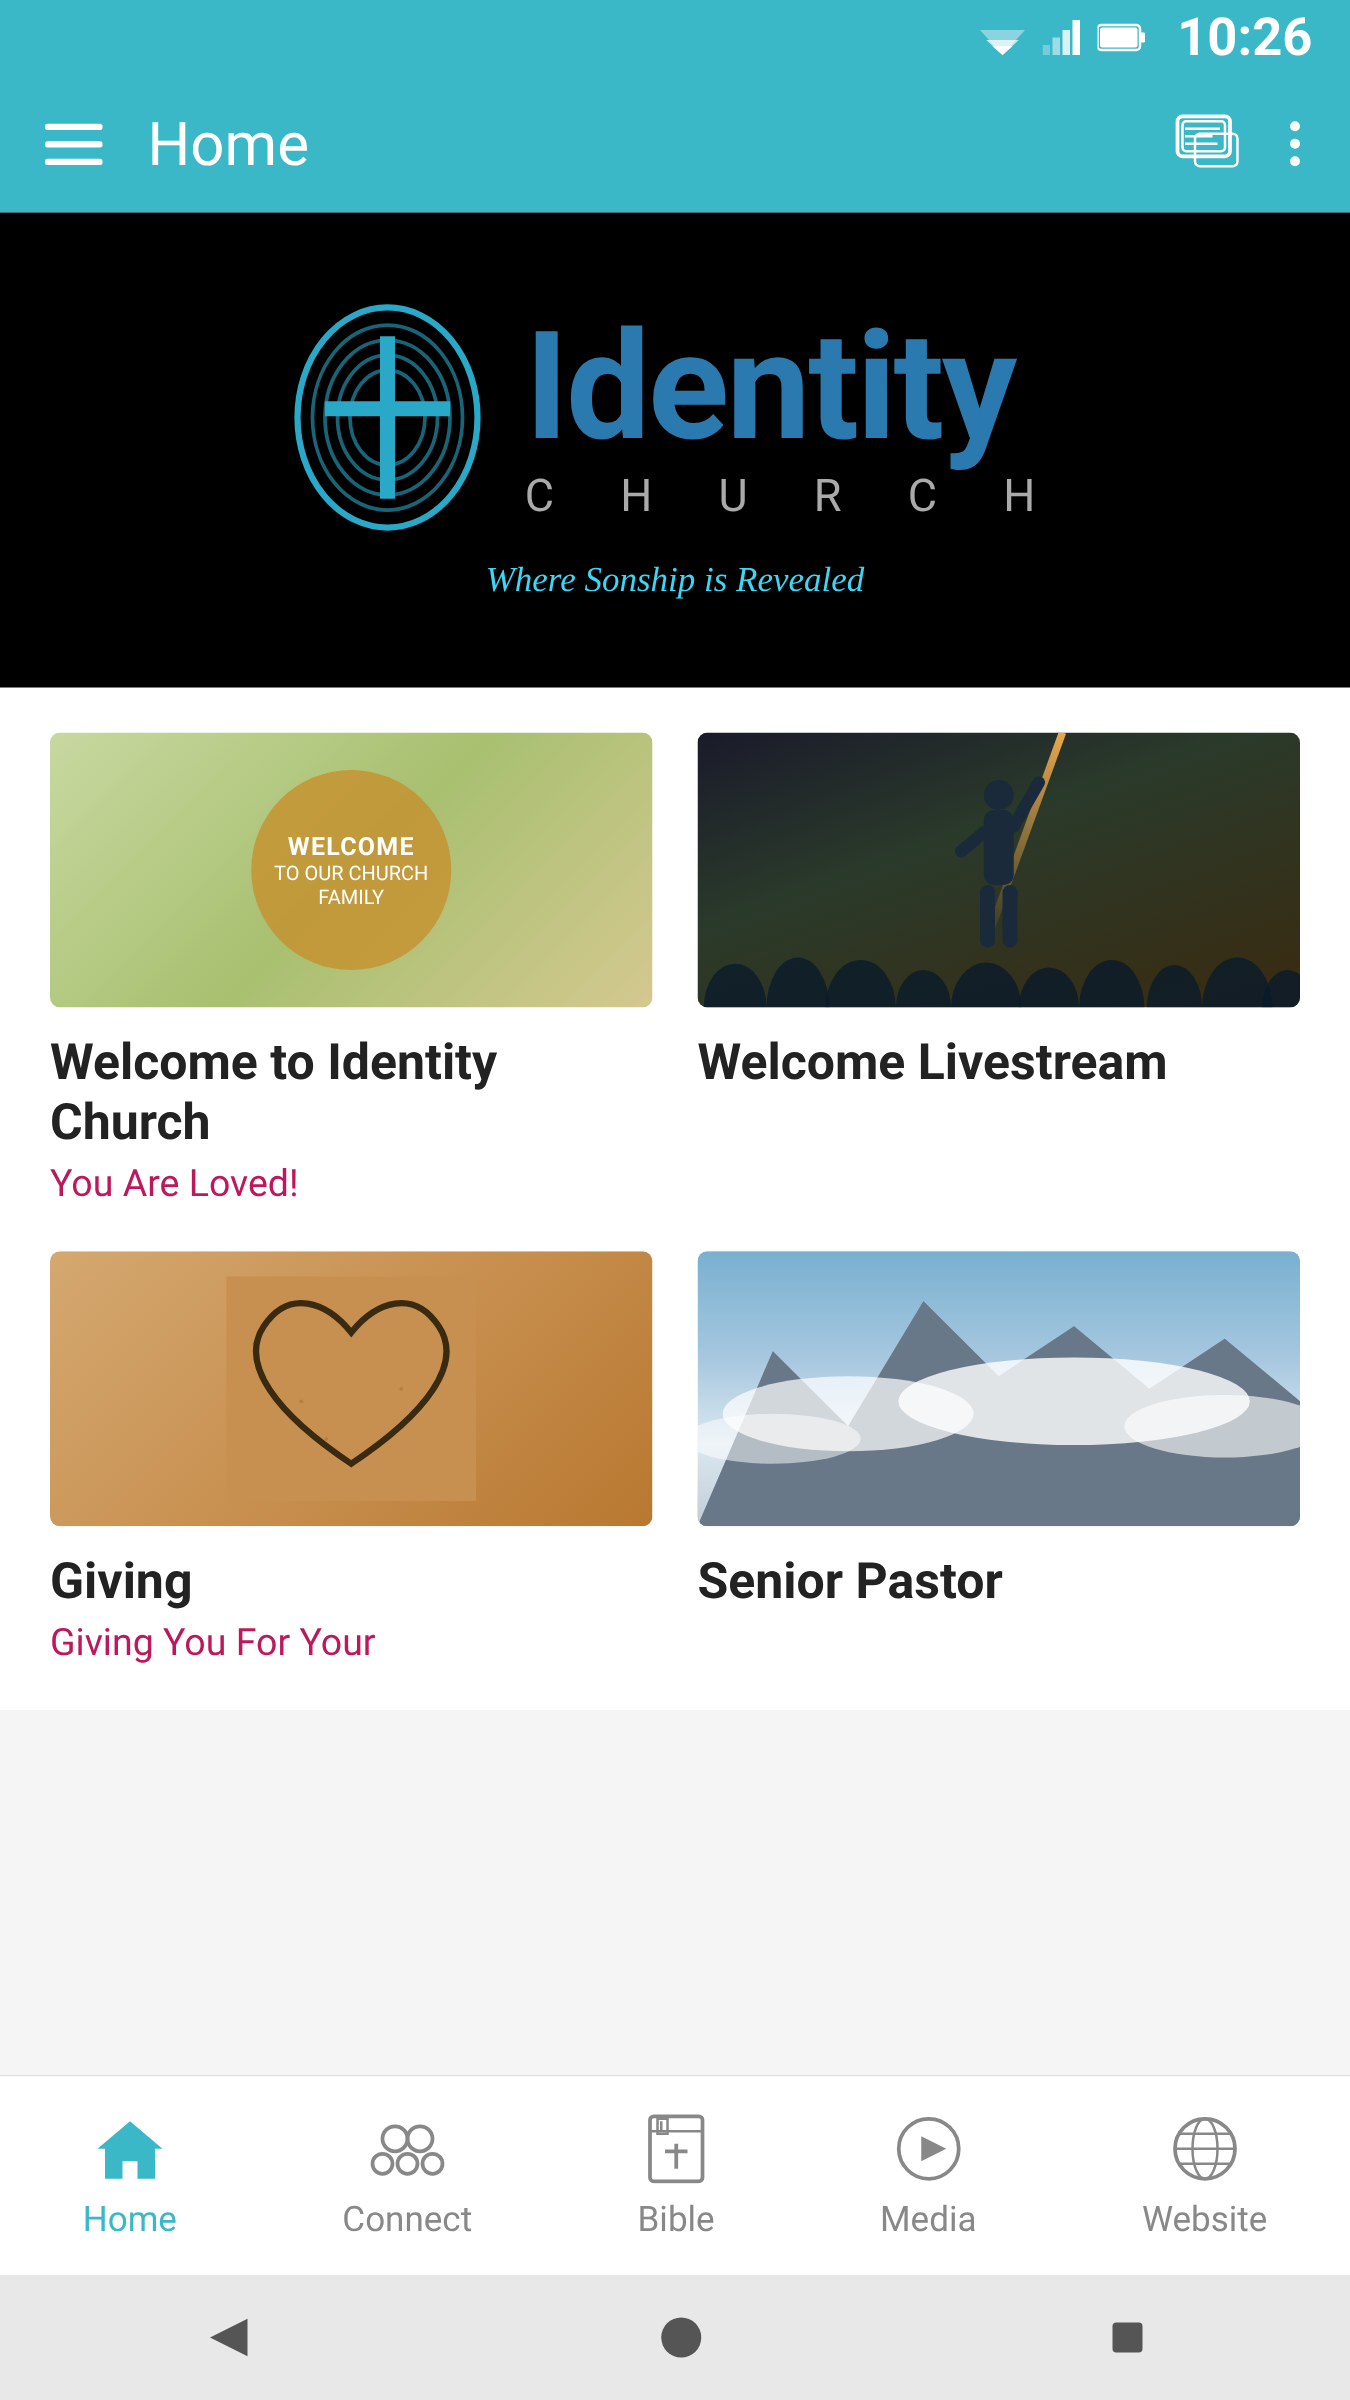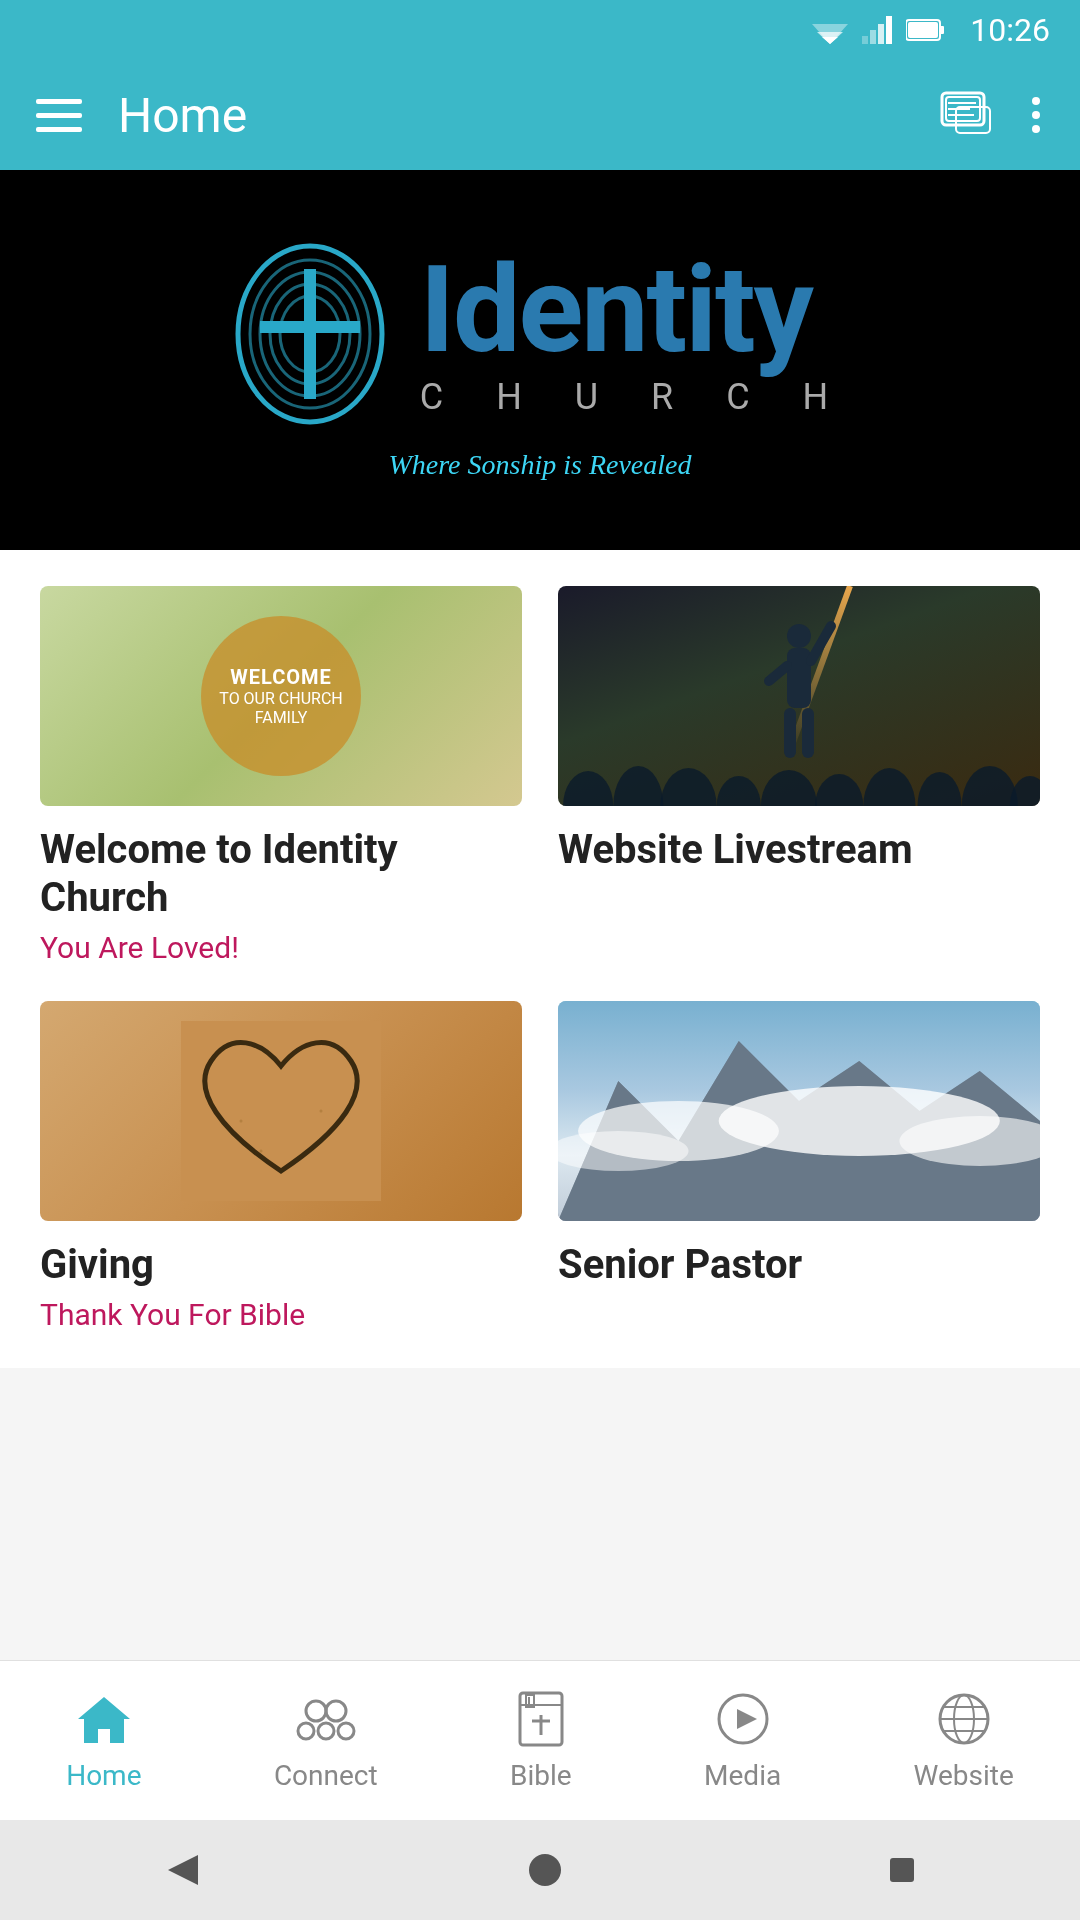--- a/index.html
+++ b/index.html
@@ -23,22 +23,22 @@
       justify-content: flex-end;
       padding: 0 30px;
     }
     .status-icons {
       display: flex;
       align-items: center;
       gap: 14px;
       color: white;
     }
     .status-time {
-      font-size: 32px;
-      font-weight: 400;
+      font-size: 42px;
+      font-weight: 700;
       color: white;
       margin-left: 10px;
     }
 
     
     .top-bar {
       background: #3bb8c8;
       height: 110px;
       display: flex;
       align-items: center;
@@ -390,41 +390,41 @@
             <ellipse cx="180" cy="50" rx="22" ry="30" fill="#0a1a2a" opacity="0.8"></ellipse>
             <ellipse cx="230" cy="50" rx="28" ry="36" fill="#0a1a2a" opacity="0.8"></ellipse>
             <ellipse cx="280" cy="50" rx="24" ry="32" fill="#0a1a2a" opacity="0.8"></ellipse>
             <ellipse cx="330" cy="50" rx="26" ry="38" fill="#0a1a2a" opacity="0.8"></ellipse>
             <ellipse cx="380" cy="50" rx="22" ry="34" fill="#0a1a2a" opacity="0.8"></ellipse>
             <ellipse cx="430" cy="50" rx="28" ry="40" fill="#0a1a2a" opacity="0.8"></ellipse>
             <ellipse cx="470" cy="50" rx="20" ry="30" fill="#0a1a2a" opacity="0.8"></ellipse>
           </svg>
         </div>
       </div>
-      <div class="card-title">Website Livestream</div>
+      <div class="card-title">Welcome Livestream</div>
     </div>
 
     <div class="card">
       <div class="card-image">
         <div class="giving-img">
 
           <svg width="200" height="180" viewBox="0 0 200 180">
 
             <rect width="200" height="180" fill="#c89050"></rect>
 
             <path d="M100,150 C40,110 10,70 30,40 C50,10 80,20 100,45 C120,20 150,10 170,40 C190,70 160,110 100,150 Z" fill="none" stroke="#3a2a10" stroke-width="5" stroke-linecap="round"></path>
 
             <circle cx="60" cy="100" r="1.5" fill="#a07030" opacity="0.5"></circle>
             <circle cx="140" cy="90" r="1.5" fill="#a07030" opacity="0.5"></circle>
             <circle cx="80" cy="130" r="1.5" fill="#a07030" opacity="0.5"></circle>
           </svg>
         </div>
       </div>
       <div class="card-title">Giving</div>
-      <div class="card-subtitle">Thank You For Bible</div>
+      <div class="card-subtitle">Giving You For Your</div>
     </div>
 
     <div class="card">
       <div class="card-image">
 
         <div style="width:100%;height:100%;background:linear-gradient(180deg, #87c0d8 0%, #b8d4e8 25%, #dce8f0 45%, #f0f4f8 60%, #c8d4dc 80%, #808090 100%);position:relative;overflow:hidden;">
 
           <svg width="100%" height="100%" viewBox="0 0 480 220" preserveAspectRatio="none" style="position:absolute;bottom:0">
 
             <defs>

